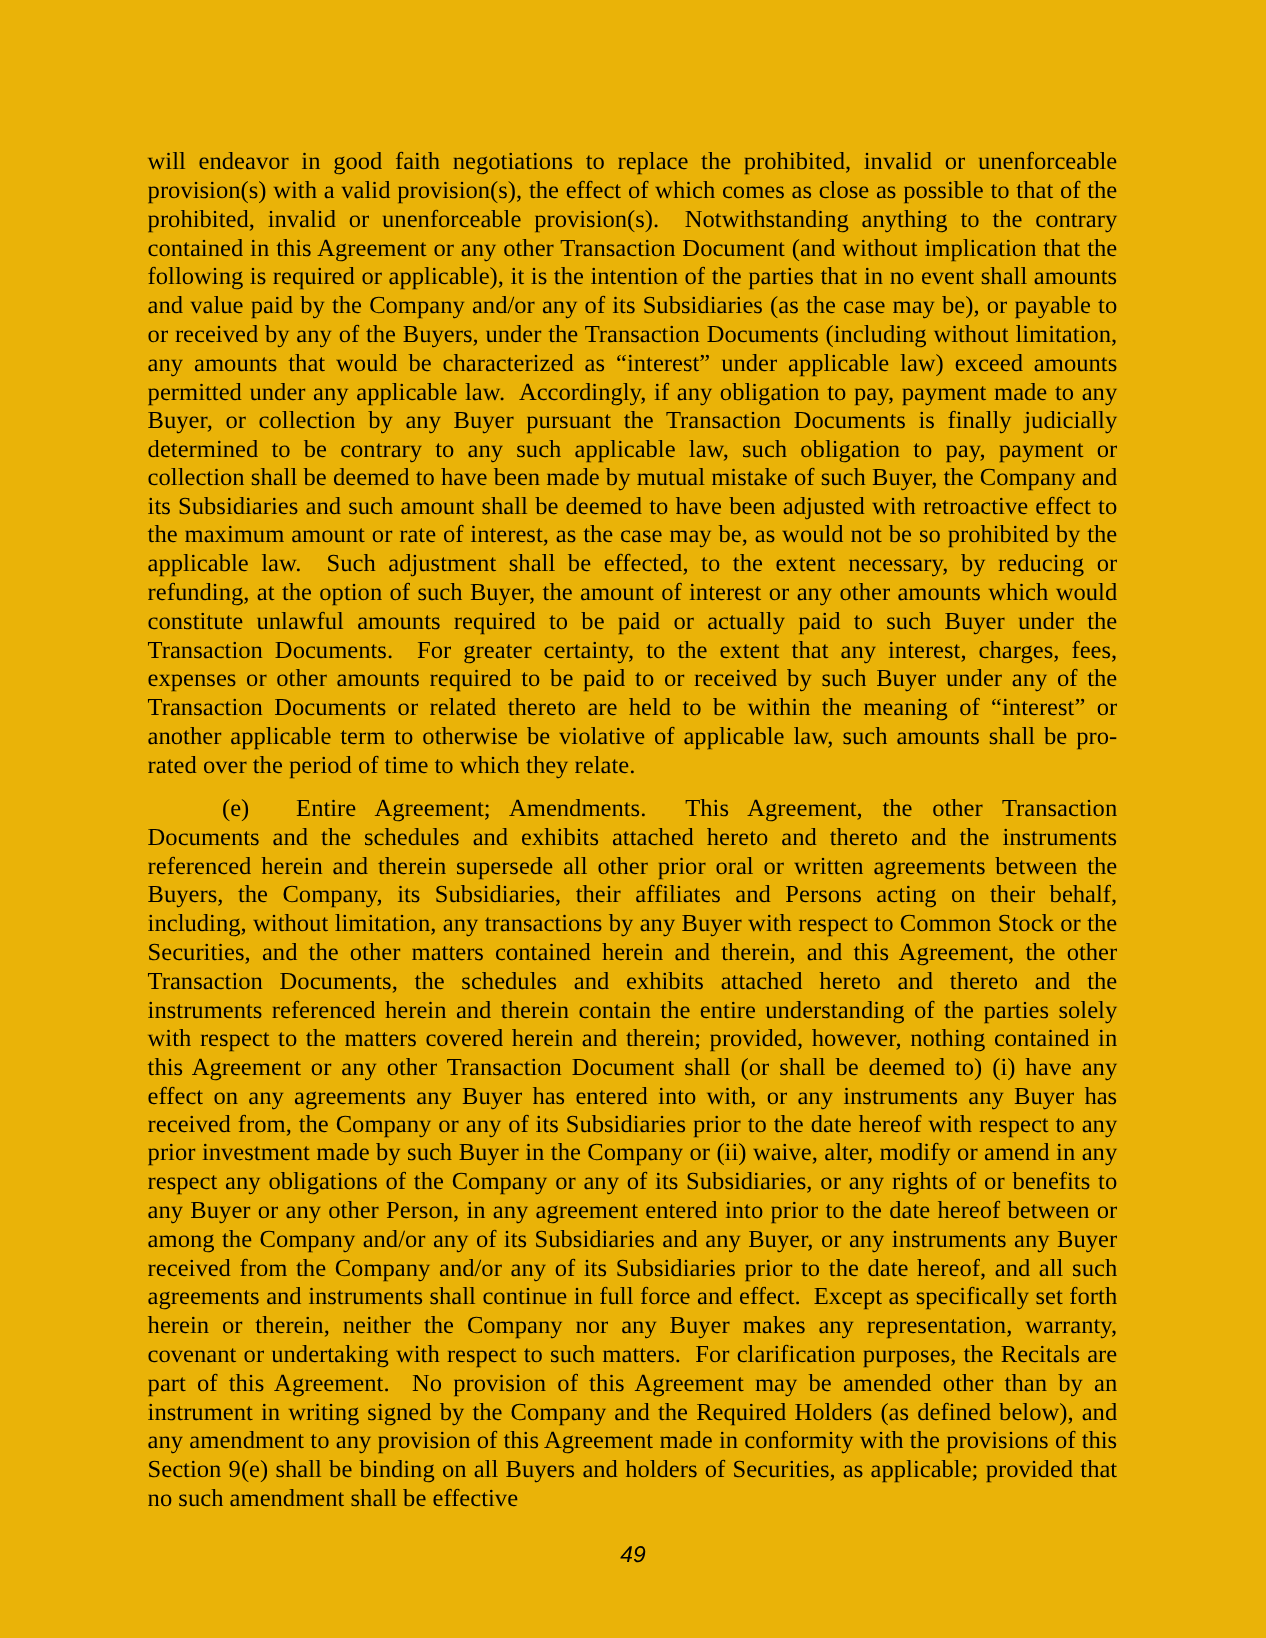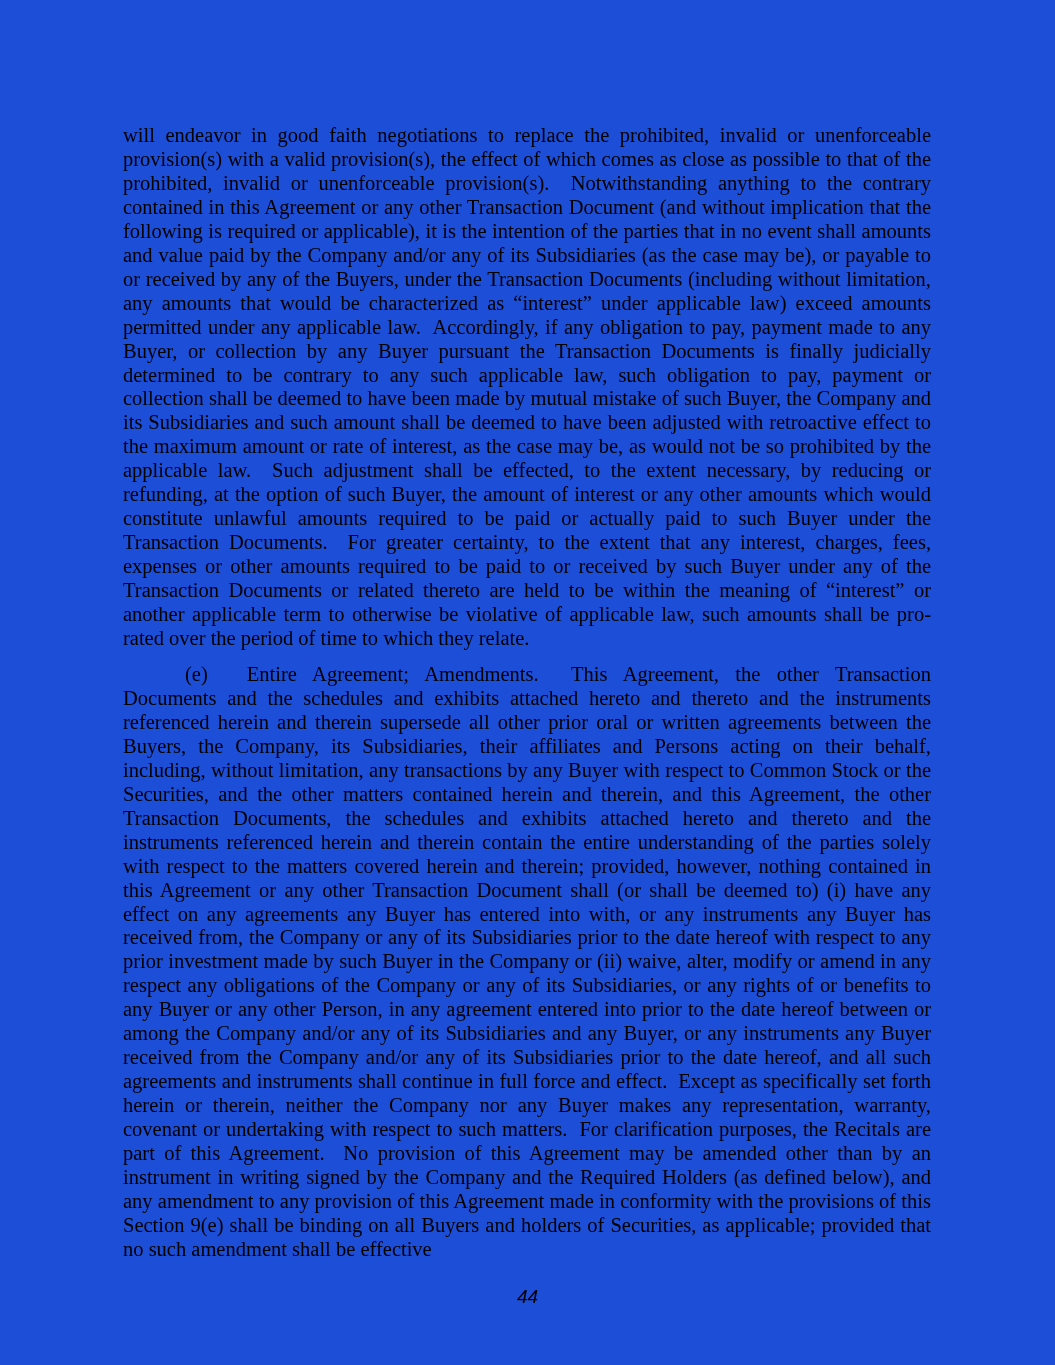--- a/index.html
+++ b/index.html
@@ -4,21 +4,21 @@
 <style>
   html, body {
     margin: 0;
     padding: 0;
     background: #ffffff;
   }
   .sheet {
     position: relative;
     width: 1055px;
     height: 1365px;
-    background: #1d4ed8;
+    background: #eab308;
     color: #000000;
     font-family: "Liberation Serif", "DejaVu Serif", serif;
     overflow: hidden;
   }
   .text-block {
     position: absolute;
     left: 123px;
     top: 124px;
     width: 808px;
   }
@@ -54,14 +54,14 @@
   }
 </style>
 </head>
 <body>
 
 <div class="sheet">
   <main class="text-block">
     <p class="para">will endeavor in good faith negotiations to replace the prohibited, invalid or unenforceable provision(s) with a valid provision(s), the effect of which comes as close as possible to that of the prohibited, invalid or unenforceable provision(s).&nbsp; Notwithstanding anything to the contrary contained in this Agreement or any other Transaction Document (and without implication that the following is required or applicable), it is the intention of the parties that in no event shall amounts and value paid by the Company and/or any of its Subsidiaries (as the case may be), or payable to or received by any of the Buyers, under the Transaction Documents (including without limitation, any amounts that would be characterized as “interest” under applicable law) exceed amounts permitted under any applicable law.&nbsp; Accordingly, if any obligation to pay, payment made to any Buyer, or collection by any Buyer pursuant the Transaction Documents is finally judicially determined to be contrary to any such applicable law, such obligation to pay, payment or collection shall be deemed to have been made by mutual mistake of such Buyer, the Company and its Subsidiaries and such amount shall be deemed to have been adjusted with retroactive effect to the maximum amount or rate of interest, as the case may be, as would not be so prohibited by the applicable law.&nbsp; Such adjustment shall be effected, to the extent necessary, by reducing or refunding, at the option of such Buyer, the amount of interest or any other amounts which would constitute unlawful amounts required to be paid or actually paid to such Buyer under the Transaction Documents.&nbsp; For greater certainty, to the extent that any interest, charges, fees, expenses or other amounts required to be paid to or received by such Buyer under any of the Transaction Documents or related thereto are held to be within the meaning of “interest” or another applicable term to otherwise be violative of applicable law, such amounts shall be pro-rated over the period of time to which they relate.</p>
     <p class="para para-indent"><span>(e)</span><span class="tab"></span><span class="u">Entire Agreement; Amendments</span><span>.</span><span>&nbsp; This Agreement, the other Transaction Documents and the schedules and exhibits attached hereto and thereto and the instruments referenced herein and therein supersede all other prior oral or written agreements between the Buyers, the Company, its Subsidiaries, their affiliates and Persons acting on their behalf, including, without limitation, any transactions by any Buyer with respect to Common Stock or the Securities, and the other matters contained herein and therein, and this Agreement, the other Transaction Documents, the schedules and exhibits attached hereto and thereto and the instruments referenced herein and therein contain the entire understanding of the parties solely with respect to the matters covered herein and therein; provided, however, nothing contained in this Agreement or any other Transaction Document shall (or shall be deemed to) (i) have any effect on any agreements any Buyer has entered into with, or any instruments any Buyer has received from, the Company or any of its Subsidiaries prior to the date hereof with respect to any prior investment made by such Buyer in the Company or (ii) waive, alter, modify or amend in any respect any obligations of the Company or any of its Subsidiaries, or any rights of or benefits to any Buyer or any other Person, in any agreement entered into prior to the date hereof between or among the Company and/or any of its Subsidiaries and any Buyer, or any instruments any Buyer received from the Company and/or any of its Subsidiaries prior to the date hereof, and all such agreements and instruments shall continue in full force and effect.&nbsp; Except as specifically set forth herein or therein, neither the Company nor any Buyer makes any representation, warranty, covenant or undertaking with respect to such matters.&nbsp; For clarification purposes, the Recitals are part of this Agreement.&nbsp; No provision of this Agreement may be amended other than by an instrument in writing signed by the Company and the Required Holders (as defined below), and any amendment to any provision of this Agreement made in conformity with the provisions of this Section 9(e) shall be binding on all Buyers and holders of Securities, as applicable; provided that no such amendment shall be effective</span></p>
   </main>
-  <footer class="page-number">44</footer>
+  <footer class="page-number">49</footer>
 </div>
 
 </body></html>

